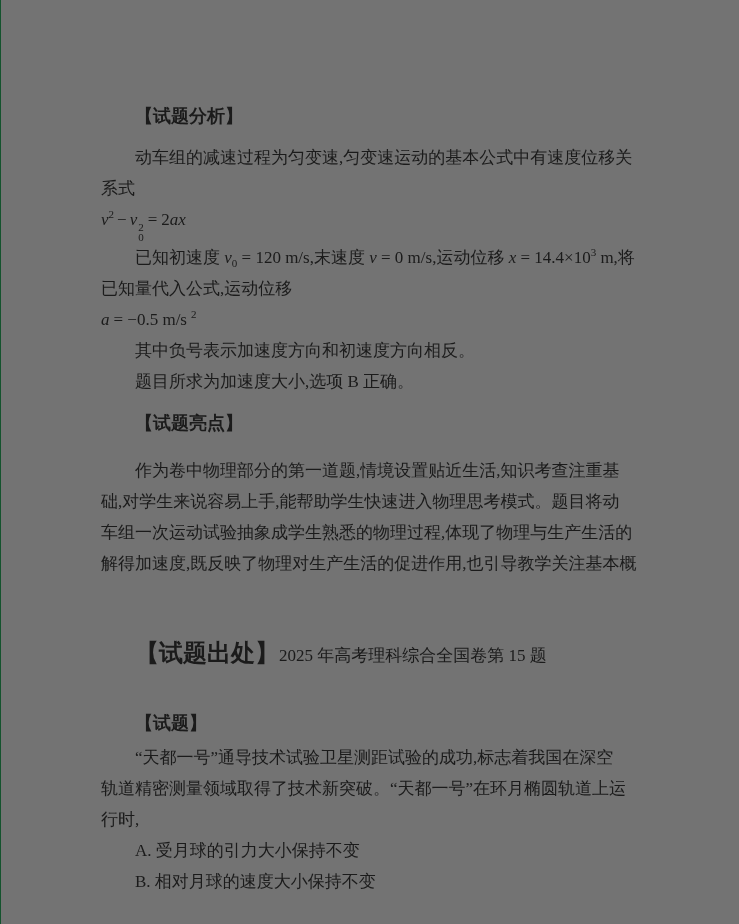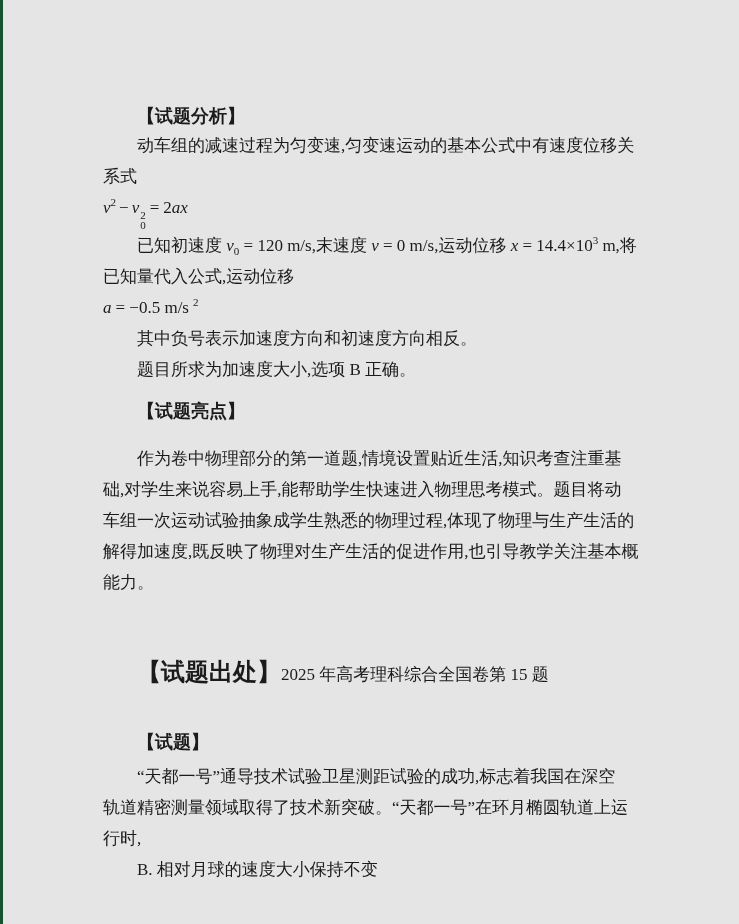--- a/index.html
+++ b/index.html
@@ -5,23 +5,23 @@
   html,body{margin:0;padding:0;background:#ffffff;}
   body{
     width:739px;height:924px;overflow:hidden;
     font-family:"Liberation Serif","DejaVu Serif",serif;
     color:#1b1b1b;
   }
   .page{
     box-sizing:border-box;
     width:739px;height:924px;
     padding:102px 0 0 100px;
-    border-left:3px solid #14532d;
+    border-left:1px solid #14532d;
     overflow:hidden;
-    background:#e5e5e5;
+    background:#737373;
   }
   .h{
     font-family:"Liberation Sans","DejaVu Sans",sans-serif;
     font-weight:700;
     font-size:18px;
     line-height:28px;
     margin-left:34px;
     white-space:nowrap;
   }
   .ln{
@@ -41,21 +41,21 @@
   sup{font-size:11px;vertical-align:super;line-height:0;}
   sub{font-size:11px;vertical-align:sub;line-height:0;}
   .op{margin:0 3px;}
   .eq{margin:0 4px;}
   
   .ss{
     display:inline-flex;flex-direction:column;align-items:flex-start;
     vertical-align:-0.38em;line-height:1;margin-left:1px;
   }
   .ss .top,.ss .bot{font-size:11px;line-height:0.85;display:block;}
-  #p1{margin-top:0;}
+  #p1{margin-top:12px;}
   #h2{margin-top:12px;}
   #hl{margin-top:18px;}
   #src{margin-top:58px;}
   #src .lbl{
     font-family:"Liberation Sans","DejaVu Sans",sans-serif;
     font-weight:700;font-size:24px;
   }
   #h3{margin-top:38px;}
   #qp{margin-top:5px;}
 </style>
@@ -88,29 +88,29 @@
     <div class="ln ind">题目所求为加速度大小,选项 B 正确。</div>
   </div>
 
   <div>
     <div class="h" id="h2">【试题亮点】</div>
     <div id="hl">
       <div class="ln ind">作为卷中物理部分的第一道题,情境设置贴近生活,知识考查注重基</div>
       <div class="ln">础,对学生来说容易上手,能帮助学生快速进入物理思考模式。题目将动</div>
       <div class="ln">车组一次运动试验抽象成学生熟悉的物理过程,体现了物理与生产生活的</div>
       <div class="ln">解得加速度,既反映了物理对生产生活的促进作用,也引导教学关注基本概</div>
-      <div class="ln">能力。</div>
     </div>
   </div>
 
   <div class="ln ind" id="src"><span class="lbl">【试题出处】</span><span>2025 年高考理科综合全国卷第 15 题</span></div>
 
   <div>
     <div class="h" id="h3">【试题】</div>
     <div id="qp">
       <div class="ln ind">“天都一号”通导技术试验卫星测距试验的成功,标志着我国在深空</div>
       <div class="ln">轨道精密测量领域取得了技术新突破。“天都一号”在环月椭圆轨道上运</div>
       <div class="ln">行时,</div>
     </div>
+    <div class="ln ind">A. 受月球的引力大小保持不变</div>
     <div class="ln ind">B. 相对月球的速度大小保持不变</div>
   </div>
 
 </div>
 
 </body></html>

